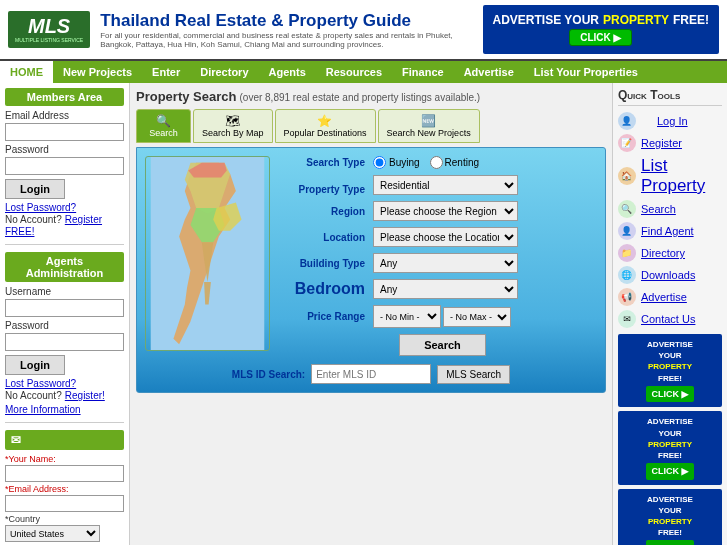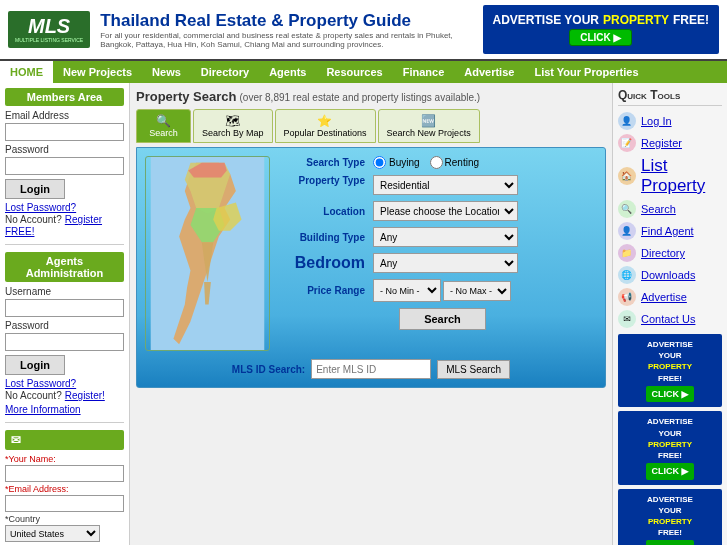--- a/index.html
+++ b/index.html
@@ -23,21 +23,21 @@
       <span style="color:#ffff00;">PROPERTY</span>
       <span>FREE!</span>
     </div>
     <button style="background:#00bb00; color:#fff; font-weight:bold; font-size:10px; padding:2px 10px; border-radius:3px; border:1px solid #007700; cursor:pointer;">CLICK ▶</button>
   </div>
 </div>
 
 <nav style="background:#6aaa1e; display:flex;">
   <a style="color:#fff; background:#fff; color:#6aaa1e; padding:5px 10px; font-size:11px; font-weight:bold; cursor:pointer; text-decoration:none; display:block;">HOME</a>
   <a style="color:#fff; padding:5px 10px; font-size:11px; font-weight:bold; cursor:pointer; text-decoration:none; display:block;">New Projects</a>
-  <a style="color:#fff; padding:5px 10px; font-size:11px; font-weight:bold; cursor:pointer; text-decoration:none; display:block;">News</a>
+  <a style="color:#fff; padding:5px 10px; font-size:11px; font-weight:bold; cursor:pointer; text-decoration:none; display:block;">Enter</a>
   <a style="color:#fff; padding:5px 10px; font-size:11px; font-weight:bold; cursor:pointer; text-decoration:none; display:block;">Directory</a>
   <a style="color:#fff; padding:5px 10px; font-size:11px; font-weight:bold; cursor:pointer; text-decoration:none; display:block;">Agents</a>
   <a style="color:#fff; padding:5px 10px; font-size:11px; font-weight:bold; cursor:pointer; text-decoration:none; display:block;">Resources</a>
   <a style="color:#fff; padding:5px 10px; font-size:11px; font-weight:bold; cursor:pointer; text-decoration:none; display:block;">Finance</a>
   <a style="color:#fff; padding:5px 10px; font-size:11px; font-weight:bold; cursor:pointer; text-decoration:none; display:block;">Advertise</a>
   <a style="color:#fff; padding:5px 10px; font-size:11px; font-weight:bold; cursor:pointer; text-decoration:none; display:block;">List Your Properties</a>
 </nav>
 
 <div style="display:flex; width:727px; min-height:430px;">
 
@@ -154,27 +154,33 @@
                 <input type="radio" name="search_type" checked="" style="margin: 0px;">
                 <span>Buying</span>
               </label>
               <label style="font-size:10px; color:#000; display:flex; align-items:center; gap:2px;">
                 <input type="radio" name="search_type" style="margin: 0px;">
                 <span>Renting</span>
               </label>
             </div>
           </div>
 
-          <div style="display:flex; align-items:flex-start; margin-bottom:6px;">
+          <div style="display:flex; align-items:flex-end; margin-bottom:6px;">
             <span style="width:85px; font-size:10px; font-weight:bold; color:#003399; text-align:right; padding-right:8px;">Property Type</span>
             <select style="width:145px; font-size:10px; border:1px solid #999; padding:1px 2px; height:20px;">
               <option>Residential</option>
             </select>
           </div>
 
+          <div style="display:flex; align-items:center; margin-bottom:6px;">
+            <span style="width:85px; font-size:10px; font-weight:bold; color:#003399; text-align:right; padding-right:8px;">Region</span>
+            <select style="width:145px; font-size:10px; border:1px solid #999; padding:1px 2px; height:20px;">
+              <option>Please choose the Region</option>
+            </select>
+          </div>
 
           <div style="display:flex; align-items:center; margin-bottom:6px;">
             <span style="width:85px; font-size:10px; font-weight:bold; color:#003399; text-align:right; padding-right:8px;">Location</span>
             <select style="width:145px; font-size:10px; border:1px solid #999; padding:1px 2px; height:20px;">
               <option>Please choose the Location</option>
             </select>
           </div>
 
           <div style="display:flex; align-items:center; margin-bottom:6px;">
             <span style="width:85px; font-size:10px; font-weight:bold; color:#003399; text-align:right; padding-right:8px;">Building Type</span>
@@ -211,21 +217,21 @@
       </div>
     </div>
   </div>
 
   <div style="width:115px; background:#f5f5f5; border-left:1px solid #ccc; padding:5px; flex-shrink:0; overflow-y:auto;">
 
     <div style="font-size:12px; font-weight:bold; color:#333; margin-bottom:6px; font-variant:small-caps; border-bottom:1px solid #ccc; padding-bottom:3px;">Quick Tools</div>
 
     <div style="display:flex; align-items:center; gap:5px; margin-bottom:4px; cursor:pointer;">
       <span style="width:18px; height:18px; background:#c0d8f0; border-radius:50%; display:flex; align-items:center; justify-content:center; font-size:9px; flex-shrink:0; text-align:center; line-height:18px;">👤</span>
-      <a style="font-size:11px; color:#0000cc; text-decoration:underline;">Log In</a>
+      <a style="font-size:11px; color:#0000cc; text-decoration:underline;margin-left:16px;">Log In</a>
     </div>
     <div style="display:flex; align-items:center; gap:5px; margin-bottom:4px; cursor:pointer;">
       <span style="width:18px; height:18px; background:#f0c0d0; border-radius:50%; display:flex; align-items:center; justify-content:center; font-size:9px; flex-shrink:0; text-align:center; line-height:18px;">📝</span>
       <a style="font-size:11px; color:#0000cc; text-decoration:underline;">Register</a>
     </div>
     <div style="display:flex; align-items:center; gap:5px; margin-bottom:4px; cursor:pointer;">
       <span style="width:18px; height:18px; background:#f0d0a0; border-radius:50%; display:flex; align-items:center; justify-content:center; font-size:9px; flex-shrink:0; text-align:center; line-height:18px;">🏠</span>
       <a style="font-size:17px; color:#0000cc; text-decoration:underline;">List Property</a>
     </div>
     <div style="display:flex; align-items:center; gap:5px; margin-bottom:4px; cursor:pointer;">

